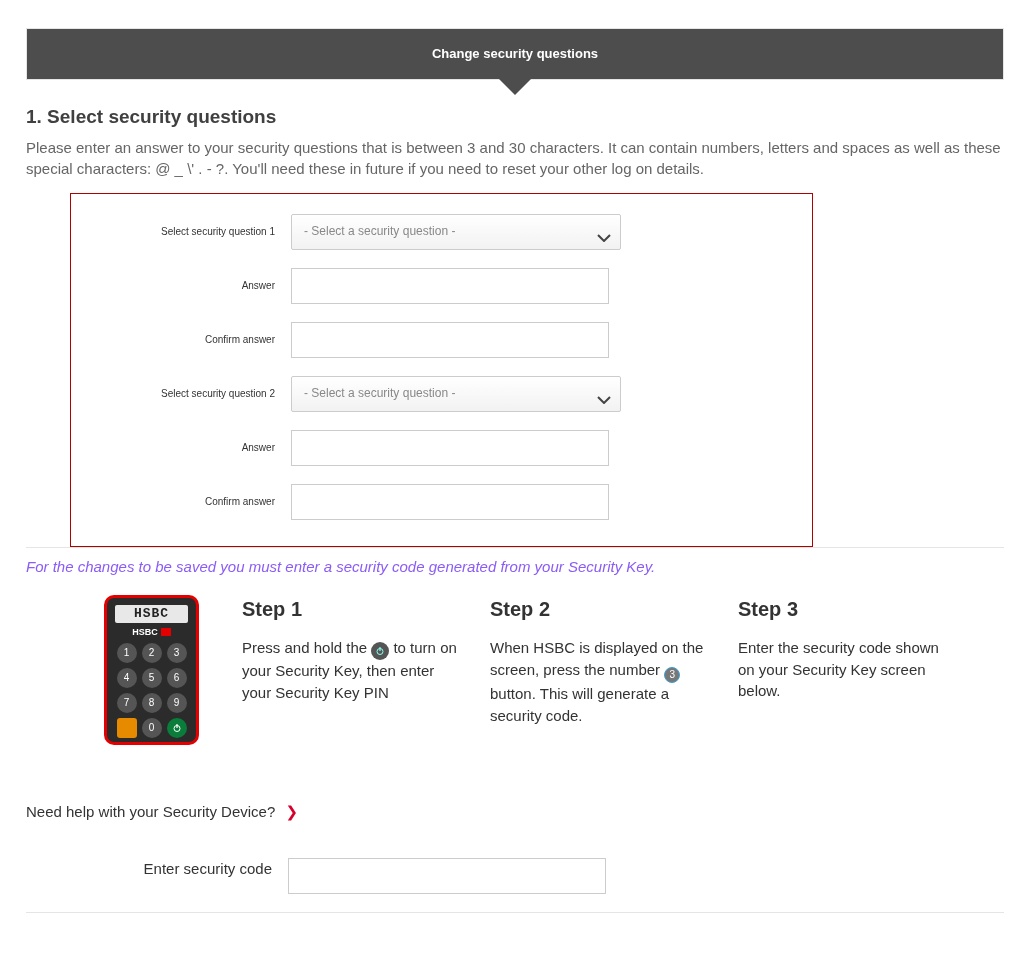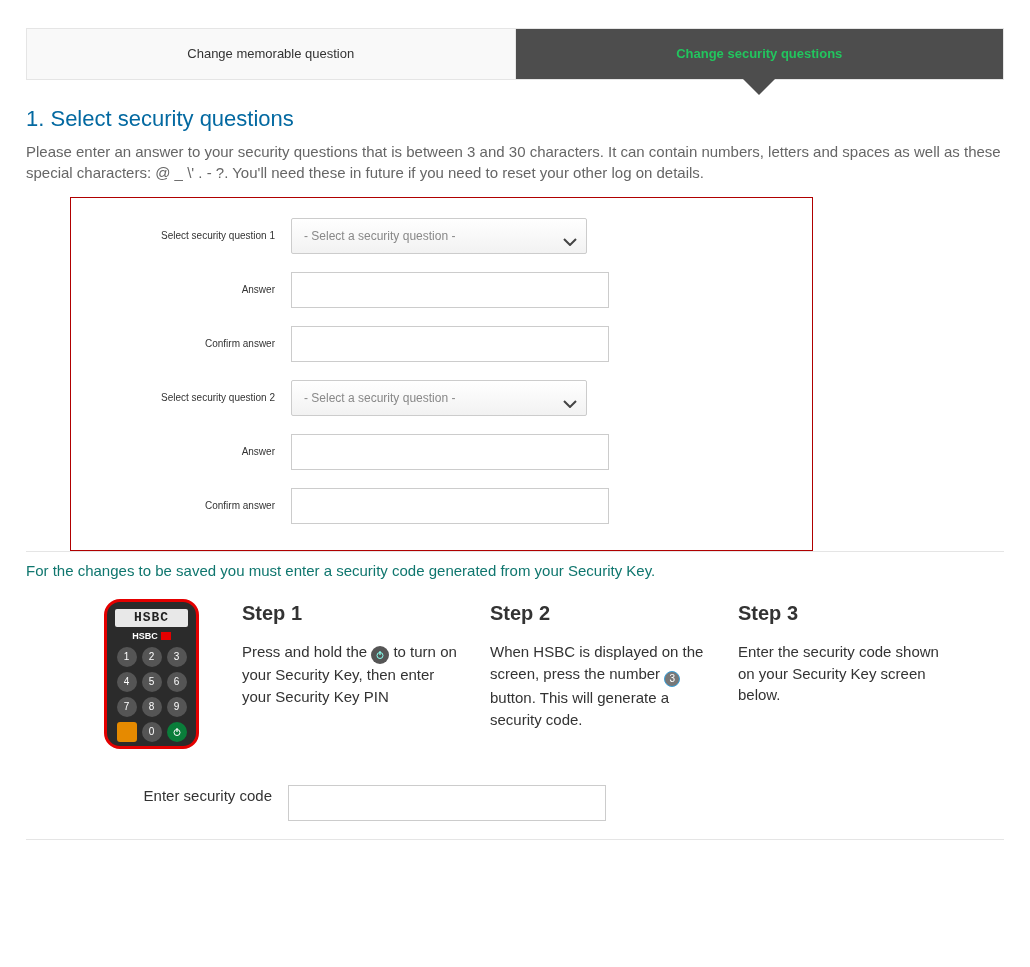--- a/index.html
+++ b/index.html
@@ -26,39 +26,39 @@
     padding: 16px 10px;
     background: #f9f9f9;
     color: #333;
     border-right: 1px solid #e5e5e5;
     cursor: pointer;
     font-size: 13px;
   }
   .tab:last-child { border-right: none; }
   .tab.active {
     background: #4d4d4d;
-    color: #22c55e;
+    color: #ffffff;
     font-weight: bold;
     position: relative;
   }
   .tab.active::after {
     content: "";
     position: absolute;
     bottom: -16px;
     left: 50%;
     margin-left: -16px;
     width: 0; height: 0;
     border-left: 16px solid transparent;
     border-right: 16px solid transparent;
     border-top: 16px solid #4d4d4d;
   }
   h2.section-title {
-    font-size: 22px;
-    font-weight: normal;
-    color: #0369a1;
+    font-size: 19px;
+    font-weight: bold;
+    color: #404040;
     margin: 24px 0 6px 0;
   }
   p.intro {
     color: #666;
     margin: 0 0 14px 0;
     font-size: 15px;
   }
   .form-box {
     border: 1px solid #b00000;
     margin-left: 44px;
@@ -73,21 +73,21 @@
   .row:last-child { margin-bottom: 0; }
   .row .lbl {
     width: 200px;
     text-align: right;
     padding-right: 16px;
     color: #333;
     font-size: 10px;
   }
   .select-wrap {
     position: relative;
-    width: 296px;
+    width: 330px;
     text-align: right;
   }
   .select-wrap .fake-select {
     width: 100%;
     height: 36px;
     border: 1px solid #ccc;
     border-radius: 2px;
     background: linear-gradient(#fff, #f2f2f2);
     padding: 0 30px 0 12px;
     font-size: 12px;
@@ -118,36 +118,37 @@
     display: flex;
     justify-content: space-between;
     align-items: baseline;
   }
   .hide-instr {
     color: #333;
     font-size: 14px;
   }
   .hide-instr .arrow-up { color: #d7002a; margin-left: 4px; }
   p.sub {
-    color: #0f766e;
+    color: #8b5cf6;
     margin: 8px 0 18px 0;
     font-size: 15px;
+    font-style: italic;
   }
   .steps {
     display: flex;
     gap: 28px;
     margin-left: 78px;
   }
   .device-col { width: 110px; margin-left: 0; }
   .device {
     width: 95px;
     height: 150px;
     background: #2b2b2b;
     border: 3px solid #e40000;
-    border-radius: 16px;
+    border-radius: 10px;
     padding: 7px 8px 8px 8px;
     display: flex;
     flex-direction: column;
     align-items: center;
   }
   .device .screen {
     width: 100%;
     height: 26px;
     background: #e8e8e8;
     border-radius: 2px;
@@ -247,21 +248,20 @@
     display: flex;
     justify-content: space-between;
   }
 </style>
 </head>
 <body>
 
 <div class="page">
 
   <div class="tabs">
-    <div class="tab">Change memorable question</div>
     <div class="tab active">Change security questions</div>
   </div>
 
   <h2 class="section-title">1. Select security questions</h2>
   <p class="intro">Please enter an answer to your security questions that is between 3 and 30 characters. It can contain numbers, letters and spaces as well as these special characters: @ _ \' . - ?. You'll need these in future if you need to reset your other log on details.</p>
 
   <div class="form-box">
     <div class="row">
       <div class="lbl">Select security question 1</div>
       <div class="select-wrap">
@@ -354,20 +354,24 @@
         <span>When HSBC is displayed on the screen, press the number </span><span class="inline-num">3</span><span> button. This will generate a security code.</span>
       </p>
     </div>
 
     <div class="step-col">
       <h3>Step 3</h3>
       <p>Enter the security code shown on your Security Key screen below.</p>
     </div>
   </div>
 
+  <div class="help-link">
+    <span>Need help with your Security Device?</span>
+    <span class="chev-r">❯</span>
+  </div>
 
   <div class="code-row">
     <div class="lbl">Enter security code</div>
     <input class="text" type="text" style="">
   </div>
 
   <div class="footer-bar">
     
     
   </div>

